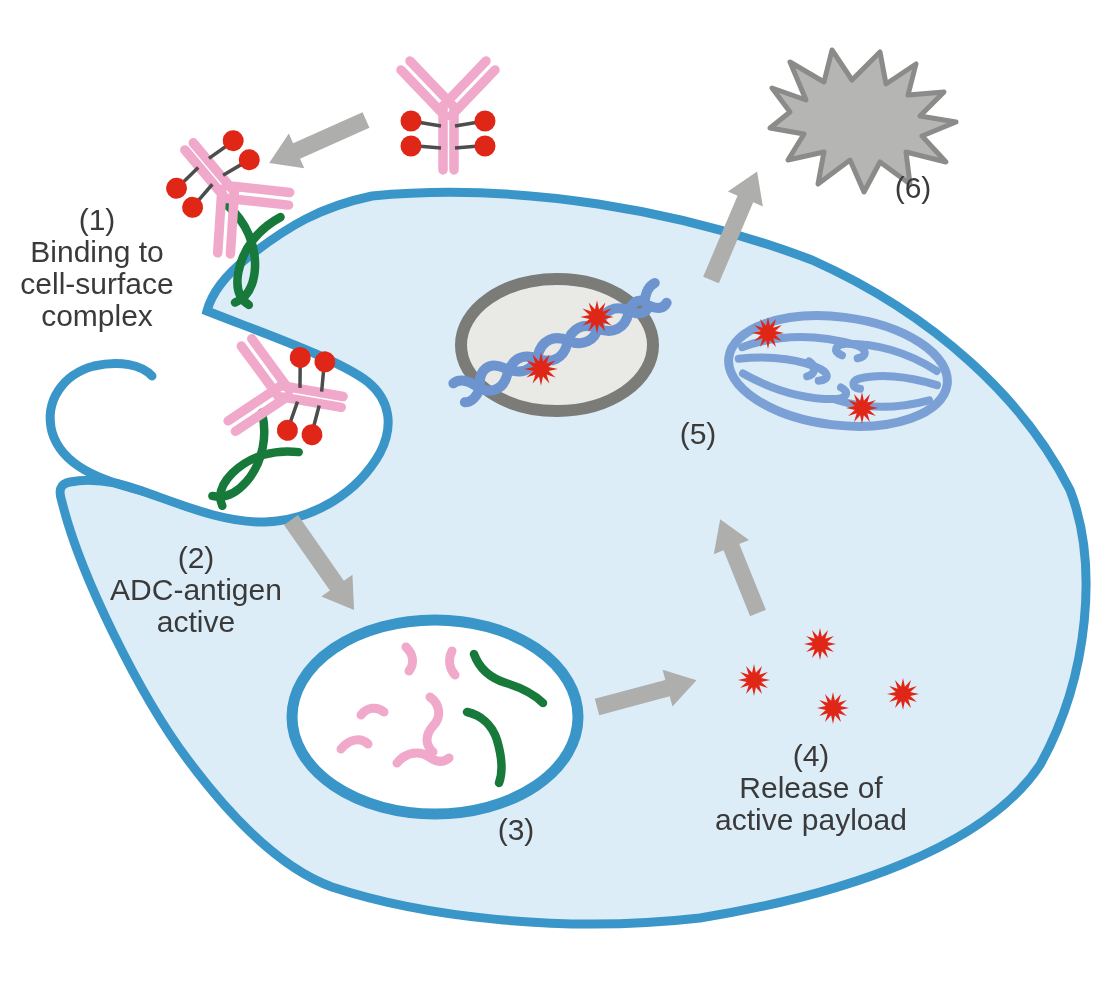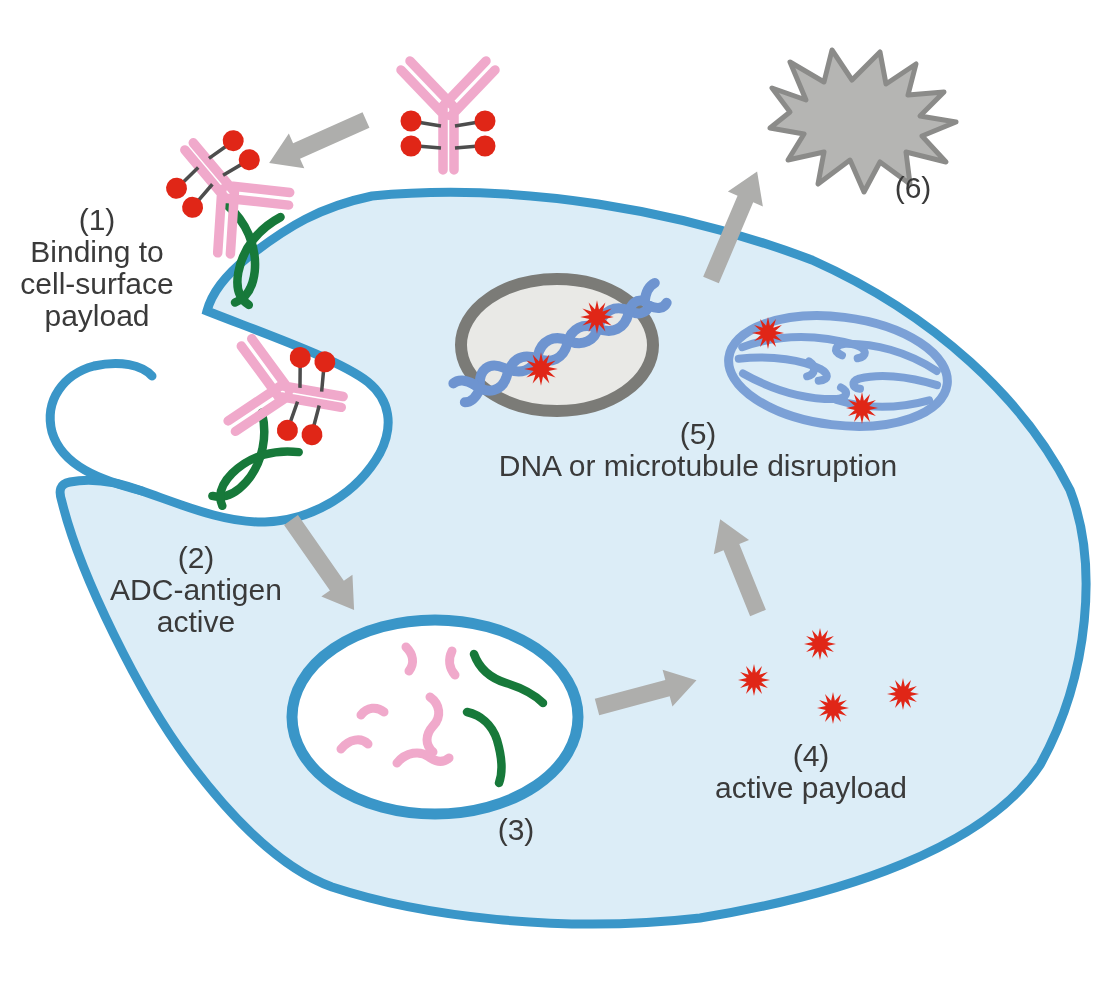--- a/index.html
+++ b/index.html
@@ -129,40 +129,40 @@
   <path class="death" d="
     M 772,88 L 806,100 L 790,62 L 824,82 L 832,50 L 852,80 L 880,52 L 886,84 L 916,64
     L 908,95 L 944,92 L 920,116 L 956,122 L 922,136 L 946,162 L 906,152 L 910,184
     L 880,162 L 864,192 L 850,160 L 818,184 L 824,152 L 788,160 L 804,134 L 770,128 L 790,112 Z"></path>
 </svg>
 
 <div class="lbl" style="left:2px;top:204px;width:190px;">
   <div>(1)</div>
   <div>Binding to</div>
   <div>cell-surface</div>
-  <div>payload</div>
+  <div>complex</div>
 </div>
 
 <div class="lbl" style="left:76px;top:542px;width:240px;">
   <div>(2)</div>
   <div>ADC-antigen</div>
   <div>active</div>
 </div>
 
 <div class="lbl" style="left:336px;top:814px;width:360px;">
   <div>(3)</div>
 </div>
 
 <div class="lbl" style="left:691px;top:740px;width:240px;">
   <div>(4)</div>
+  <div>Release of</div>
   <div>active payload</div>
 </div>
 
 <div class="lbl" style="left:458px;top:418px;width:480px;">
   <div>(5)</div>
-  <div>DNA or microtubule disruption</div>
 </div>
 
 <div class="lbl" style="left:813px;top:172px;width:200px;">
   <div>(6)</div>
 </div>
 
 </div>
 
 </body></html>

